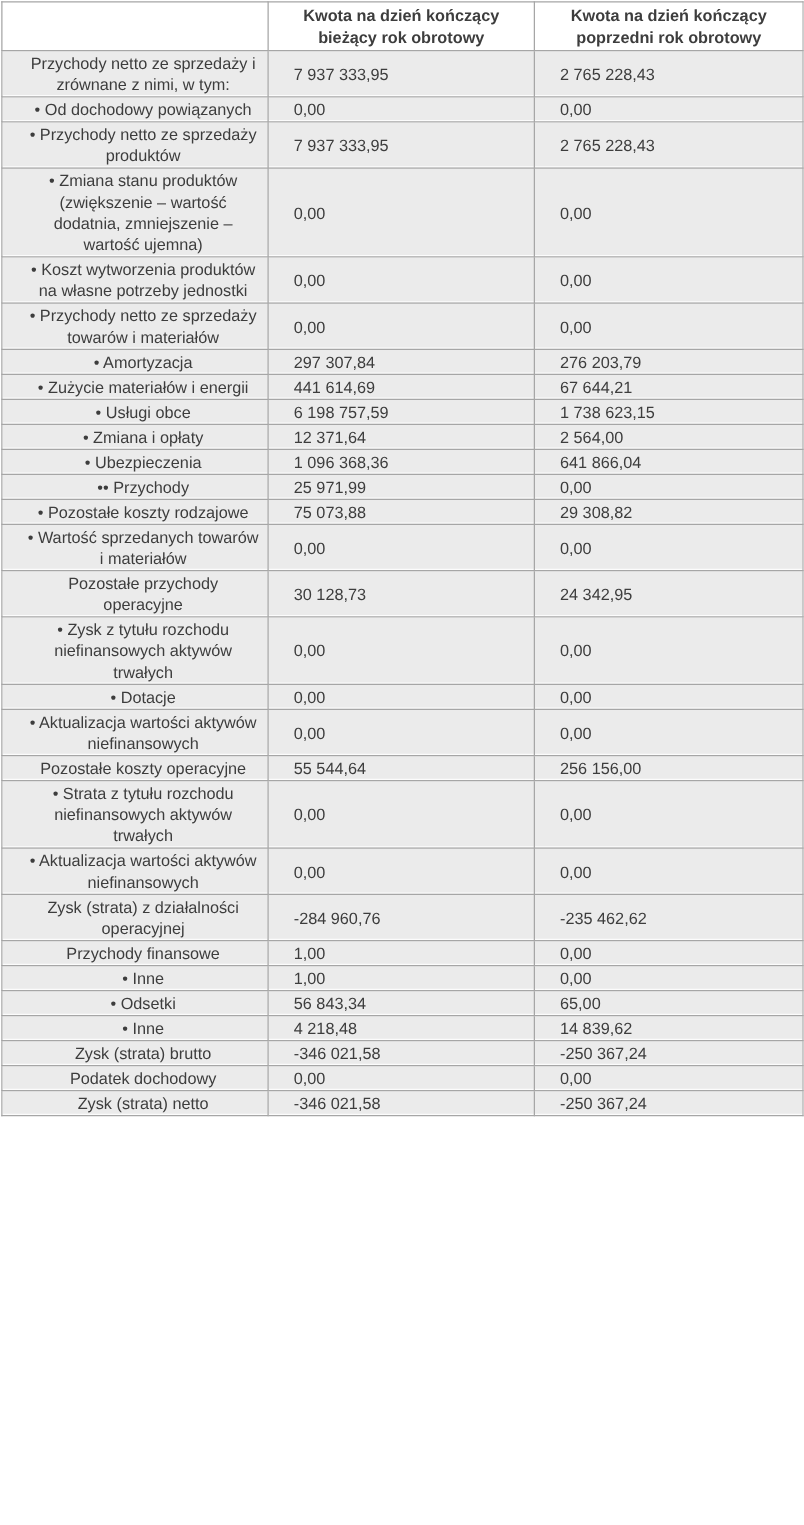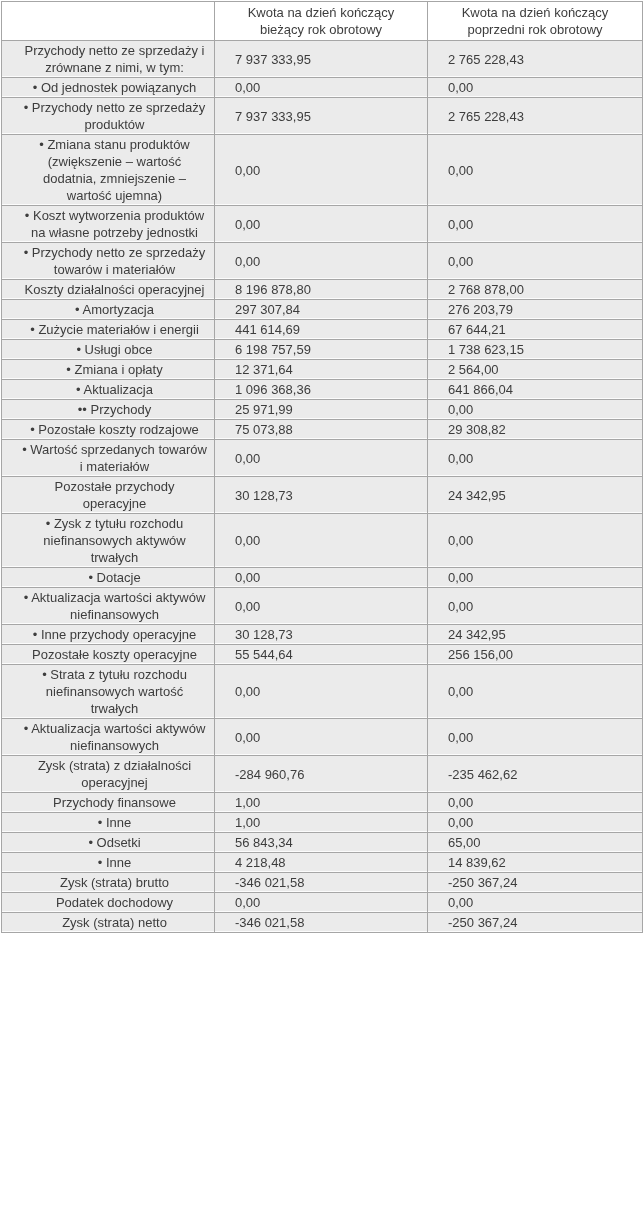--- a/index.html
+++ b/index.html
@@ -29,21 +29,21 @@
     color: var(--text-color);
   }
   table.fin-table th,
   table.fin-table td {
     border: 1px solid var(--border-color);
     vertical-align: middle;
     overflow: hidden;
   }
   table.fin-table th {
     background: var(--header-bg);
-    font-weight: normal;
+    font-weight: bold;
     text-align: center;
     padding: 2px 10px;
     height: 37px;
   }
   table.fin-table td {
     background: var(--row-bg);
     
     box-shadow: inset 0 -1px 0 rgba(255,255,255,0.85);
   }
   td.label-cell {
@@ -73,21 +73,21 @@
         <th>Kwota na dzień kończący poprzedni rok obrotowy</th>
       </tr>
     </thead>
     <tbody>
         <tr>
           <td class="label-cell">Przychody netto ze sprzedaży i zrównane z nimi, w tym:</td>
           <td class="value-cell">7 937 333,95</td>
           <td class="value-cell">2 765 228,43</td>
         </tr>
         <tr>
-          <td class="label-cell">• Od jednostek powiązanych</td>
+          <td class="label-cell">• Od dochodowy powiązanych</td>
           <td class="value-cell">0,00</td>
           <td class="value-cell">0,00</td>
         </tr>
         <tr>
           <td class="label-cell">• Przychody netto ze sprzedaży produktów</td>
           <td class="value-cell">7 937 333,95</td>
           <td class="value-cell">2 765 228,43</td>
         </tr>
         <tr>
           <td class="label-cell">• Zmiana stanu produktów (zwiększenie – wartość dodatnia, zmniejszenie – wartość ujemna)</td>
@@ -98,46 +98,41 @@
           <td class="label-cell">• Koszt wytworzenia produktów na własne potrzeby jednostki</td>
           <td class="value-cell">0,00</td>
           <td class="value-cell">0,00</td>
         </tr>
         <tr>
           <td class="label-cell">• Przychody netto ze sprzedaży towarów i materiałów</td>
           <td class="value-cell">0,00</td>
           <td class="value-cell">0,00</td>
         </tr>
         <tr>
-          <td class="label-cell">Koszty działalności operacyjnej</td>
-          <td class="value-cell">8 196 878,80</td>
-          <td class="value-cell">2 768 878,00</td>
-        </tr>
-        <tr>
           <td class="label-cell">• Amortyzacja</td>
           <td class="value-cell">297 307,84</td>
           <td class="value-cell">276 203,79</td>
         </tr>
         <tr>
           <td class="label-cell">• Zużycie materiałów i energii</td>
           <td class="value-cell">441 614,69</td>
           <td class="value-cell">67 644,21</td>
         </tr>
         <tr>
           <td class="label-cell">• Usługi obce</td>
           <td class="value-cell">6 198 757,59</td>
           <td class="value-cell">1 738 623,15</td>
         </tr>
         <tr>
           <td class="label-cell">• Zmiana i opłaty</td>
           <td class="value-cell">12 371,64</td>
           <td class="value-cell">2 564,00</td>
         </tr>
         <tr>
-          <td class="label-cell">• Aktualizacja</td>
+          <td class="label-cell">• Ubezpieczenia</td>
           <td class="value-cell">1 096 368,36</td>
           <td class="value-cell">641 866,04</td>
         </tr>
         <tr>
           <td class="label-cell">•• Przychody</td>
           <td class="value-cell">25 971,99</td>
           <td class="value-cell">0,00</td>
         </tr>
         <tr>
           <td class="label-cell">• Pozostałe koszty rodzajowe</td>
@@ -163,31 +158,26 @@
           <td class="label-cell">• Dotacje</td>
           <td class="value-cell">0,00</td>
           <td class="value-cell">0,00</td>
         </tr>
         <tr>
           <td class="label-cell">• Aktualizacja wartości aktywów niefinansowych</td>
           <td class="value-cell">0,00</td>
           <td class="value-cell">0,00</td>
         </tr>
         <tr>
-          <td class="label-cell">• Inne przychody operacyjne</td>
-          <td class="value-cell">30 128,73</td>
-          <td class="value-cell">24 342,95</td>
-        </tr>
-        <tr>
           <td class="label-cell">Pozostałe koszty operacyjne</td>
           <td class="value-cell">55 544,64</td>
           <td class="value-cell">256 156,00</td>
         </tr>
         <tr>
-          <td class="label-cell">• Strata z tytułu rozchodu niefinansowych wartość trwałych</td>
+          <td class="label-cell">• Strata z tytułu rozchodu niefinansowych aktywów trwałych</td>
           <td class="value-cell">0,00</td>
           <td class="value-cell">0,00</td>
         </tr>
         <tr>
           <td class="label-cell">• Aktualizacja wartości aktywów niefinansowych</td>
           <td class="value-cell">0,00</td>
           <td class="value-cell">0,00</td>
         </tr>
         <tr>
           <td class="label-cell">Zysk (strata) z działalności operacyjnej</td>

